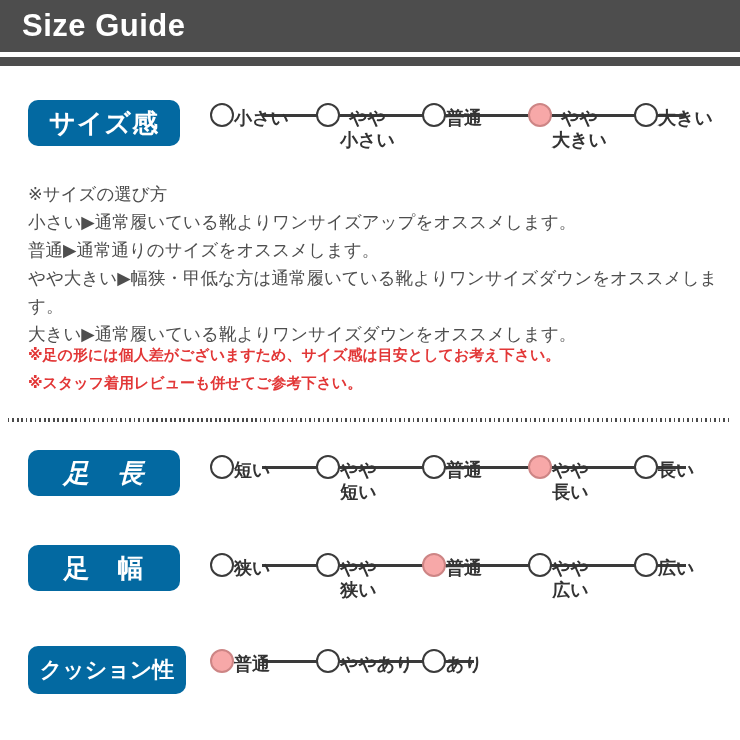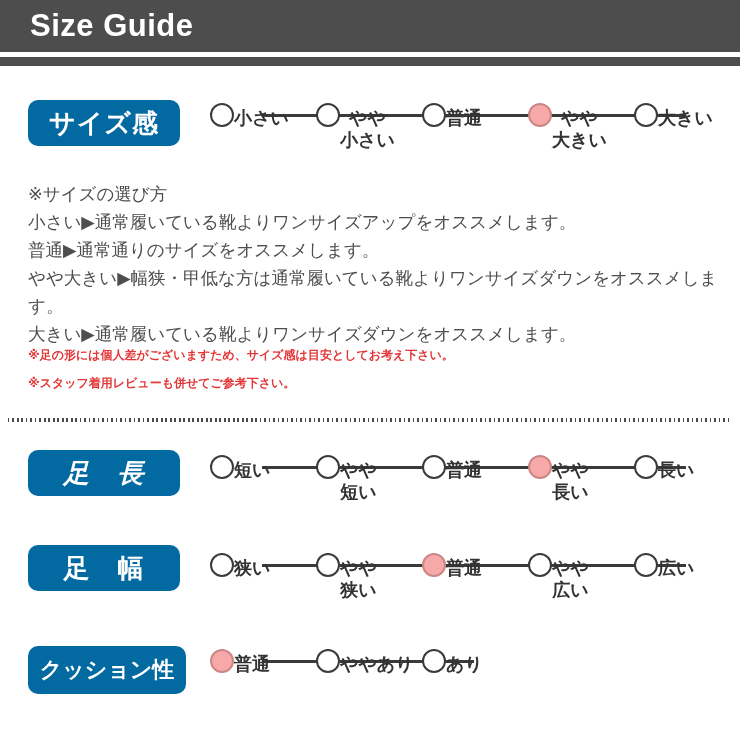--- a/index.html
+++ b/index.html
@@ -7,21 +7,21 @@
     width:740px;height:740px;background:#ffffff;position:relative;overflow:hidden;
     font-family:"Liberation Sans","DejaVu Sans",sans-serif;
     -webkit-font-smoothing:antialiased;
   }
   
   .header-bar{
     position:absolute;left:0;top:0;width:740px;height:52px;background:#4d4d4d;
     display:flex;align-items:center;
   }
   .header-title{
-    color:#ffffff;font-size:31px;font-weight:600;letter-spacing:0.5px;padding-left:30px;
+    color:#ffffff;font-size:31px;font-weight:600;letter-spacing:0.5px;padding-left:22px;
   }
   .header-underline{
     position:absolute;left:0;top:57px;width:740px;height:9px;background:#4d4d4d;
   }
   
   .label-box{
     position:absolute;left:28px;width:152px;height:46px;background:#0369a1;
     border-radius:10px;display:flex;align-items:center;justify-content:center;
     color:#ffffff;font-weight:bold;font-size:26px;letter-spacing:1px;
   }
@@ -43,21 +43,21 @@
   }
   .dot.active{background:#f7a8a8;border-color:#cd8585;}
   .opt-label{
     margin-top:5px;font-size:18px;font-weight:600;color:#333333;
     white-space:pre-line;text-align:center;line-height:1.2;
   }
   
   .notes{position:absolute;left:28px;top:180px;width:700px;}
   .notes p{margin:0;font-size:17.5px;line-height:28px;color:#4e4e4e;font-weight:500;}
   .warnings{position:absolute;left:28px;top:341px;width:700px;}
-  .warnings p{margin:0;font-size:12px;line-height:28px;color:#e23737;font-weight:600;}
+  .warnings p{margin:0;font-size:15px;line-height:28px;color:#e23737;font-weight:600;}
   
   .divider{
     position:absolute;left:8px;top:418px;width:724px;height:4px;
     background:repeating-linear-gradient(90deg,#4a4a4a 0px,#4a4a4a 1.5px,transparent 1.5px,transparent 4.5px);
   }
 </style>
 </head>
 <body>
 
 <div class="header-bar">

